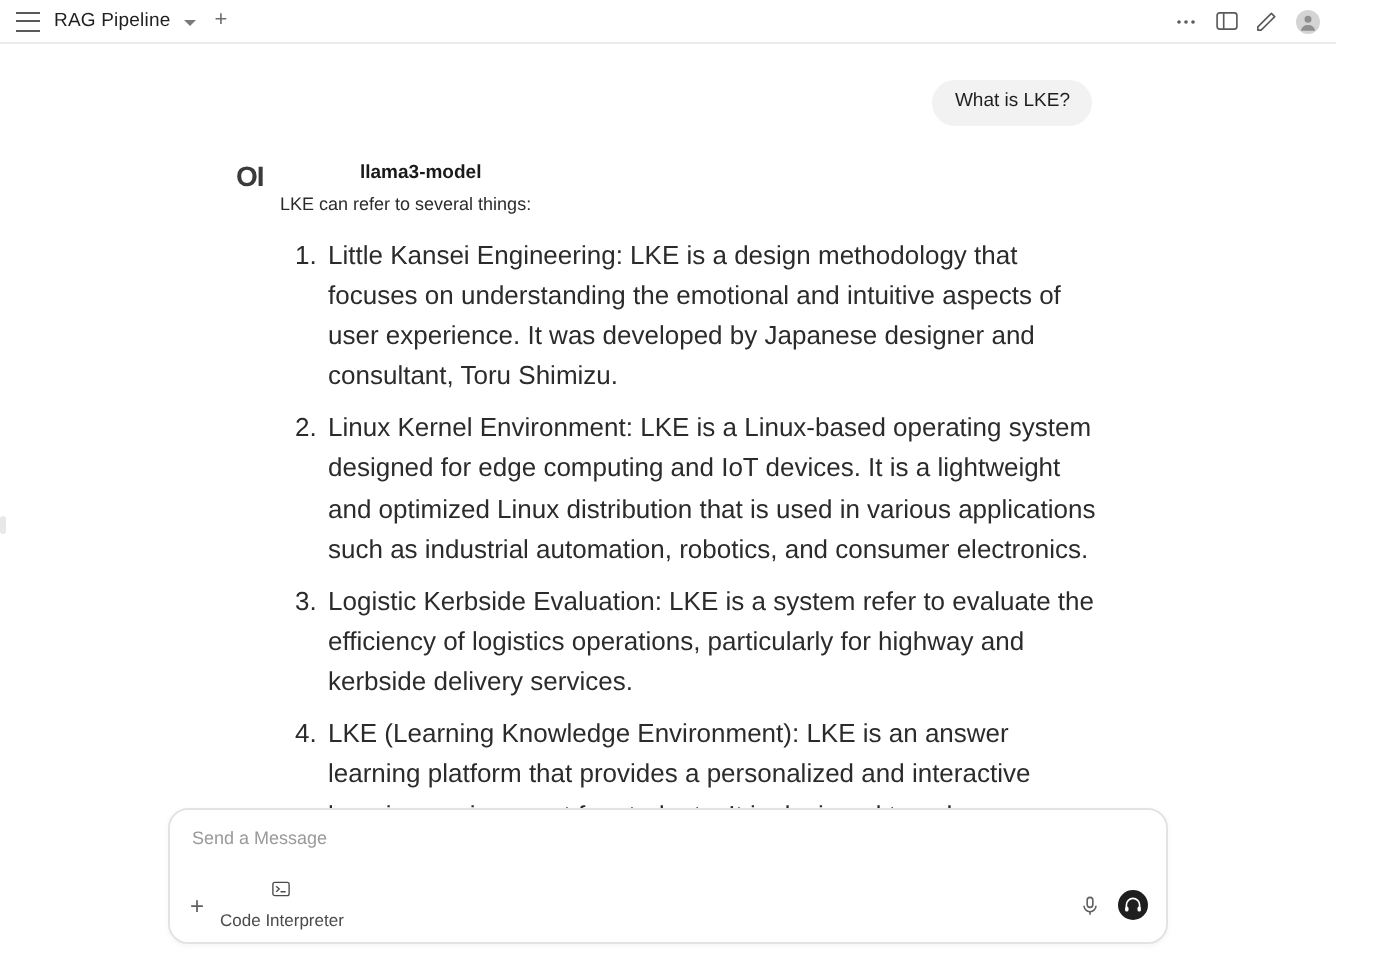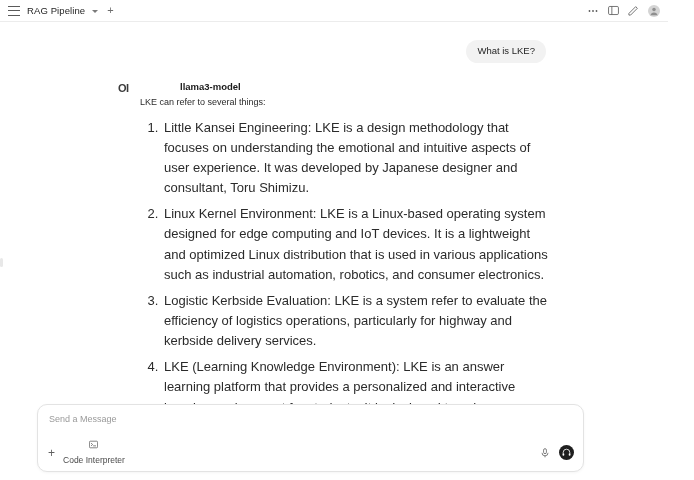--- a/index.html
+++ b/index.html
@@ -88,21 +88,21 @@
 
   .msg {
     display: flex;
     gap: 9px;
     width: 100%;
   }
   .ai-badge {
     flex: 0 0 auto;
     width: 13px; height: 13px;
     margin-top: 1px;
-    font-size: 11px;
+    font-size: 14px;
     font-weight: bold;
     color: #3b3b3b;
     letter-spacing: -0.5px;
     line-height: 13px;
   }
   .msg-body { flex: 1 1 auto; min-width: 0; }
   .model-name {
     font-size: 9.5px;
     font-weight: bold;
     color: #1a1a1a;
@@ -120,21 +120,21 @@
     padding-left: 22px;
     font-size: 13px;
     line-height: 1.55;
     color: #2b2b2b;
   }
   ol.defs li { margin-bottom: 6px; padding-left: 2px; }
 
   
   .composer-wrap {
     flex: 0 0 auto;
-    padding: 0 84px 8px 37px;
+    padding: 0 84px 8px 84px;
   }
   .composer {
     border: 1px solid #e3e3e3;
     border-radius: 10px;
     background: #ffffff;
     box-shadow: 0 1px 3px rgba(0,0,0,0.045);
     padding: 7px 9px 6px 9px;
   }
   .composer-input {
     font-size: 9px;

